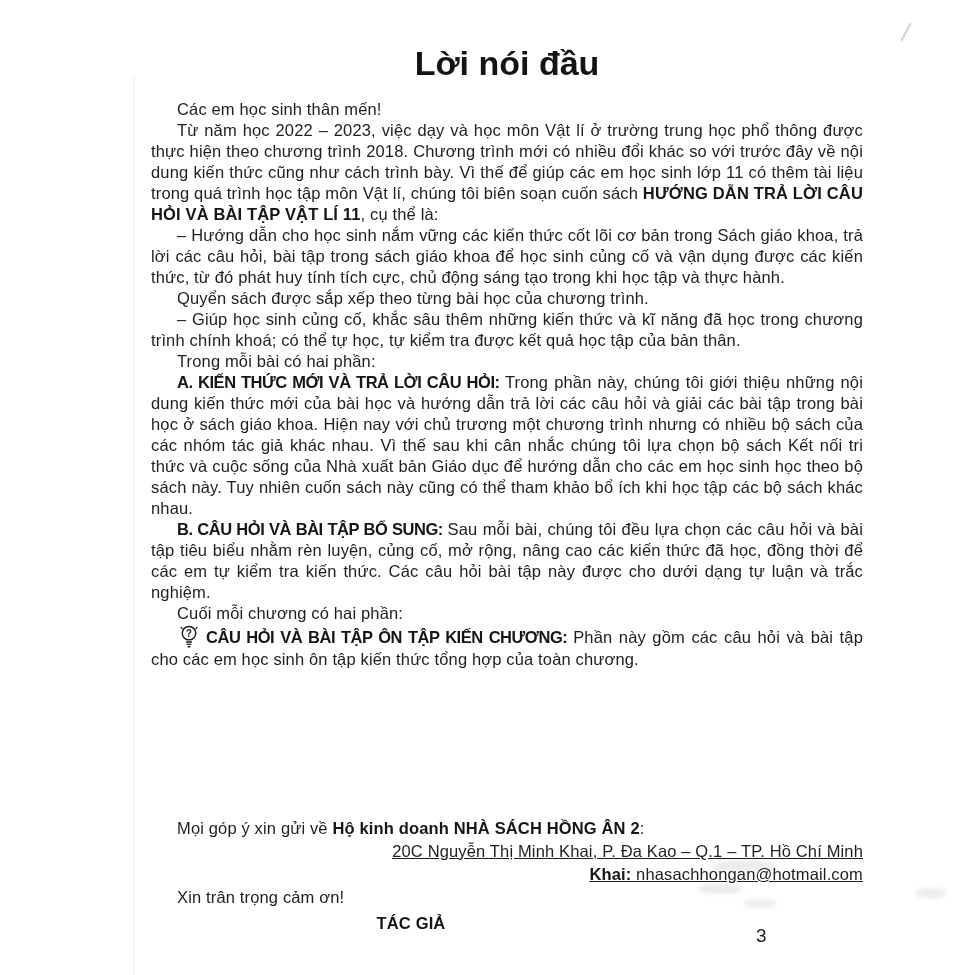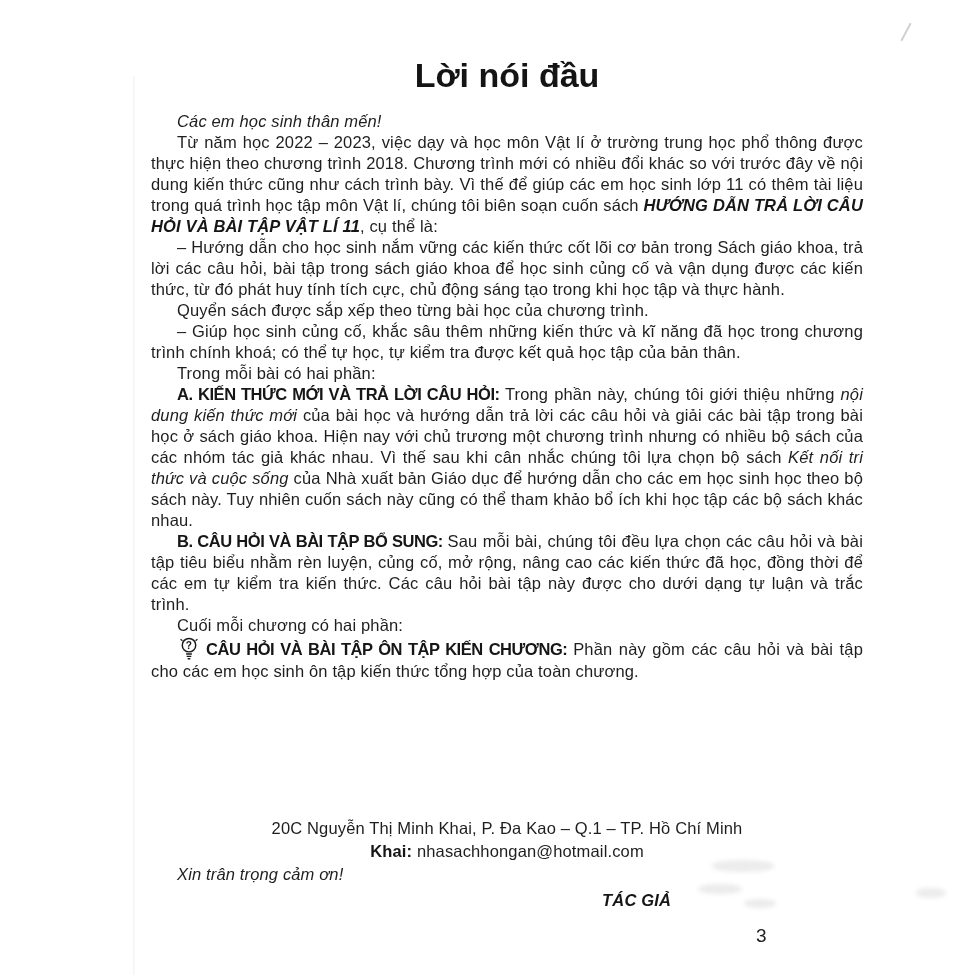--- a/index.html
+++ b/index.html
@@ -5,33 +5,33 @@
   html,body{margin:0;padding:0;background:#ffffff;}
   .sheet{
     position:relative;width:975px;height:975px;background:#ffffff;
     font-family:"Liberation Sans",sans-serif;color:#1e1e1e;overflow:hidden;
   }
   .crease{
     position:absolute;left:133px;top:76px;bottom:0;width:2px;
     background:linear-gradient(to right,rgba(0,0,0,0.10),rgba(0,0,0,0.02));
     opacity:.55;
   }
-  .content{position:absolute;left:151px;top:56px;width:712px;}
+  .content{position:absolute;left:151px;top:44px;width:712px;}
   .title{
     font-size:34px;font-weight:bold;text-align:center;
     margin:0 0 16px 0;color:#141414;
   }
   .body p, .footer p{
     margin:0;font-size:16.5px;line-height:21px;letter-spacing:0.15px;
     text-align:justify;text-indent:26px;color:#1e1e1e;
   }
-  p.center{text-align:center;text-indent:0;}
-  p.right{text-align:right;text-indent:0;padding-right:192px;}
+  p.center{text-align:right;text-indent:0;text-decoration:underline;}
+  p.right{text-align:center;text-indent:0;padding-right:192px;}
   .b{font-weight:bold;color:#161616;}
-  .i{font-style:italic;margin-top:28px;}
+  .i{margin-top:28px;}
   .tight{letter-spacing:-0.45px;}
   .icon{
     display:inline-block;width:24px;height:25px;vertical-align:-6px;
     margin-right:5px;text-indent:0;
   }
   .footer{position:absolute;left:151px;top:816px;width:712px;}
   .footer p{margin-top:2px;}
   .footer p.sig{margin-top:5px;}
   .pagenum{
     position:absolute;left:756px;top:925px;font-size:19px;color:#222;
@@ -54,32 +54,33 @@
   <div class="content">
     <h1 class="title">Lời nói đầu</h1>
     <div class="body" id="body-paragraphs">
         <p><span class="i">Các em học sinh thân mến!</span></p>
         <p><span>Từ năm học 2022 – 2023, việc dạy và học môn Vật lí ở trường trung học phổ thông được thực hiện theo chương trình 2018. Chương trình mới có nhiều đổi khác so với trước đây về nội dung kiến thức cũng như cách trình bày. Vì thế để giúp các em học sinh lớp 11 có thêm tài liệu trong quá trình học tập môn Vật lí, chúng tôi biên soạn cuốn sách </span><span class="b i">HƯỚNG DẪN TRẢ LỜI CÂU HỎI VÀ BÀI TẬP VẬT LÍ 11</span><span>, cụ thể là:</span></p>
         <p><span>– Hướng dẫn cho học sinh nắm vững các kiến thức cốt lõi cơ bản trong Sách giáo khoa, trả lời các câu hỏi, bài tập trong sách giáo khoa để học sinh củng cố và vận dụng được các kiến thức, từ đó phát huy tính tích cực, chủ động sáng tạo trong khi học tập và thực hành.</span></p>
         <p><span>Quyển sách được sắp xếp theo từng bài học của chương trình.</span></p>
         <p><span>– Giúp học sinh củng cố, khắc sâu thêm những kiến thức và kĩ năng đã học trong chương trình chính khoá; có thể tự học, tự kiểm tra được kết quả học tập của bản thân.</span></p>
         <p><span>Trong mỗi bài có hai phần:</span></p>
         <p><span class="b tight">A. KIẾN THỨC MỚI VÀ TRẢ LỜI CÂU HỎI: </span><span>Trong phần này, chúng tôi giới thiệu những </span><span class="i">nội dung kiến thức mới </span><span>của bài học và hướng dẫn trả lời các câu hỏi và giải các bài tập trong bài học ở sách giáo khoa. Hiện nay với chủ trương một chương trình nhưng có nhiều bộ sách của các nhóm tác giả khác nhau. Vì thế sau khi cân nhắc chúng tôi lựa chọn bộ sách </span><span class="i">Kết nối tri thức và cuộc sống </span><span>của Nhà xuất bản Giáo dục để hướng dẫn cho các em học sinh học theo bộ sách này. Tuy nhiên cuốn sách này cũng có thể tham khảo bổ ích khi học tập các bộ sách khác nhau.</span></p>
-        <p><span class="b tight">B. CÂU HỎI VÀ BÀI TẬP BỔ SUNG: </span><span>Sau mỗi bài, chúng tôi đều lựa chọn các câu hỏi và bài tập tiêu biểu nhằm rèn luyện, củng cố, mở rộng, nâng cao các kiến thức đã học, đồng thời để các em tự kiểm tra kiến thức. Các câu hỏi bài tập này được cho dưới dạng tự luận và trắc trình.</span></p>
+        <p><span class="b tight">B. CÂU HỎI VÀ BÀI TẬP BỔ SUNG: </span><span>Sau mỗi bài, chúng tôi đều lựa chọn các câu hỏi và bài tập tiêu biểu nhằm rèn luyện, củng cố, mở rộng, nâng cao các kiến thức đã học, đồng thời để các em tự kiểm tra kiến thức. Các câu hỏi bài tập này được cho dưới dạng tự luận và trắc nghiệm.</span></p>
         <p><span>Cuối mỗi chương có hai phần:</span></p>
         <p><span class="icon"><svg viewBox="0 0 24 26" width="24" height="25">
               <circle cx="12" cy="9.5" r="7" fill="none" stroke="#1a1a1a" stroke-width="1.5"></circle>
               <text x="12" y="13.2" font-size="10.5" font-weight="bold" text-anchor="middle" fill="#1a1a1a" font-family="Liberation Sans,sans-serif">?</text>
               <path d="M9 18.7 H15 M9.6 21.2 H14.4 M10.6 23.6 H13.4" stroke="#1a1a1a" stroke-width="1.5" fill="none"></path>
               <path d="M3.2 3.4 L5.2 5 M20.8 3.4 L18.8 5" stroke="#1a1a1a" stroke-width="1.2"></path>
             </svg></span><span class="b tight">CÂU HỎI VÀ BÀI TẬP ÔN TẬP KIẾN CHƯƠNG: </span><span>Phần này gồm các câu hỏi và bài tập cho các em học sinh ôn tập kiến thức tổng hợp của toàn chương.</span></p>
       </div>
   </div>
 
   <div class="footer" id="footer-paragraphs">
+      <p><span>Mọi góp ý xin gửi về </span><span class="b">Hộ kinh doanh NHÀ SÁCH HỒNG ÂN 2</span><span>:</span></p>
       <p class="center"><span>20C Nguyễn Thị Minh Khai, P. Đa Kao – Q.1 – TP. Hồ Chí Minh</span></p>
       <p class="center"><span class="b">Khai: </span><span>nhasachhongan@hotmail.com</span></p>
       <p><span class="i">Xin trân trọng cảm ơn!</span></p>
       <p class="right sig"><span class="b i">TÁC GIẢ</span></p>
     </div>
 
   <div class="pagenum">3</div>
 </div>
 
 </body></html>

